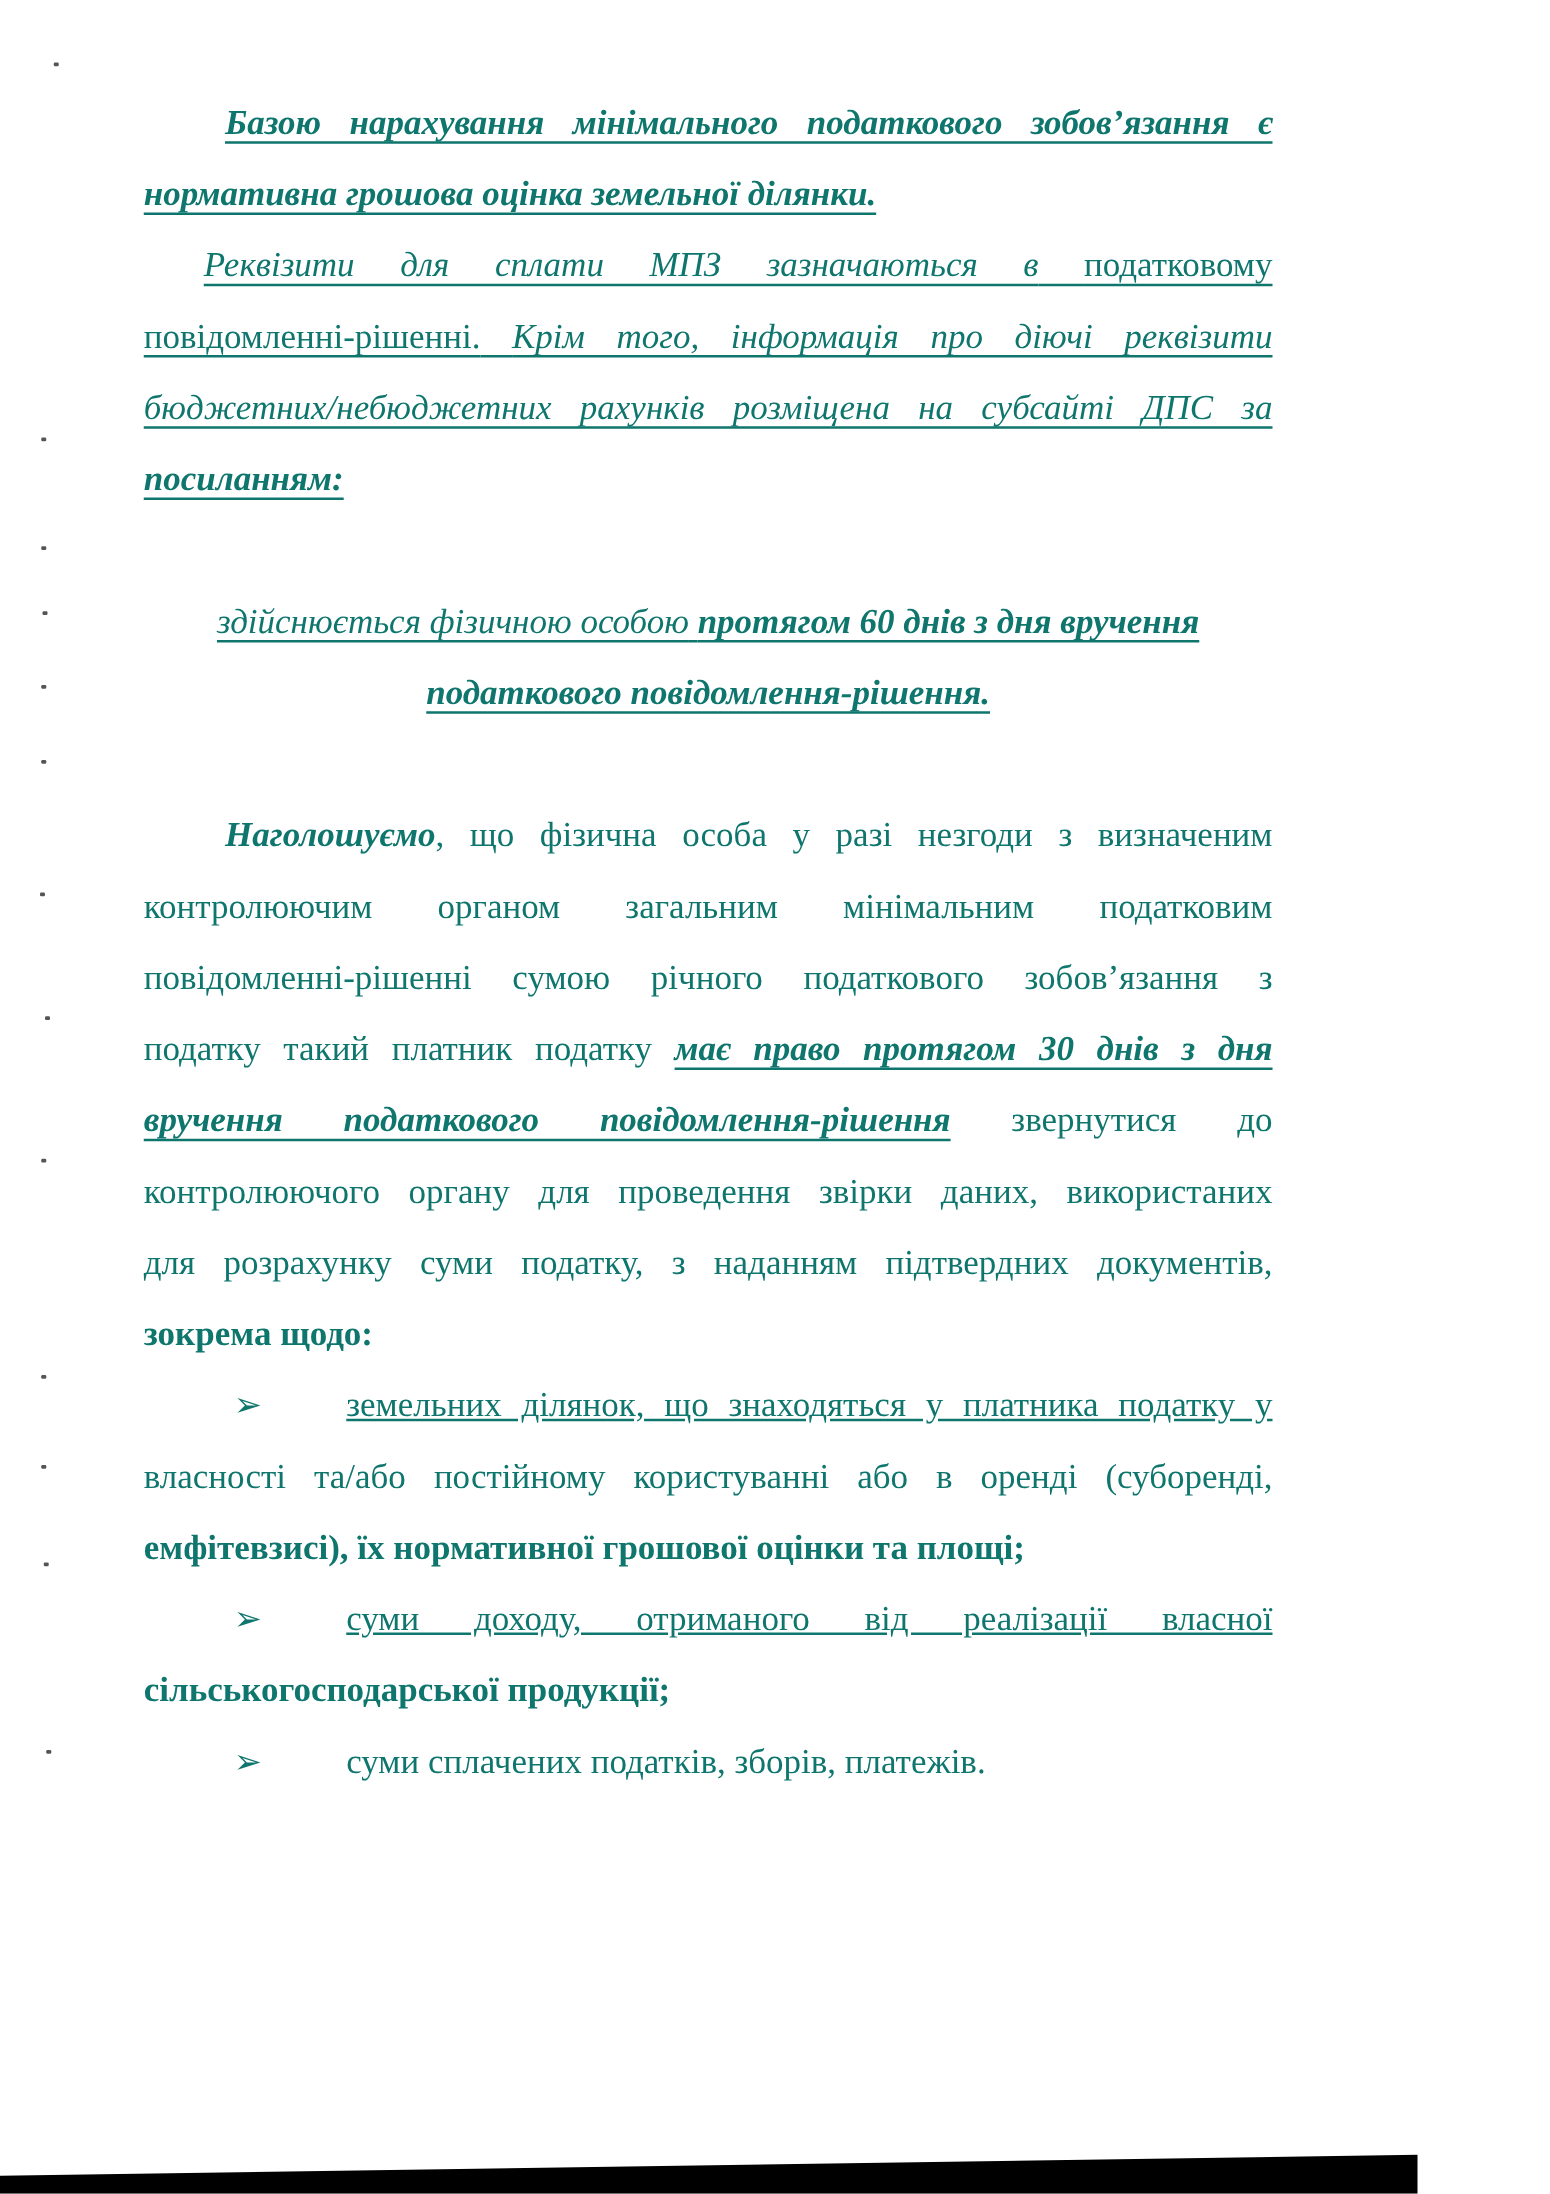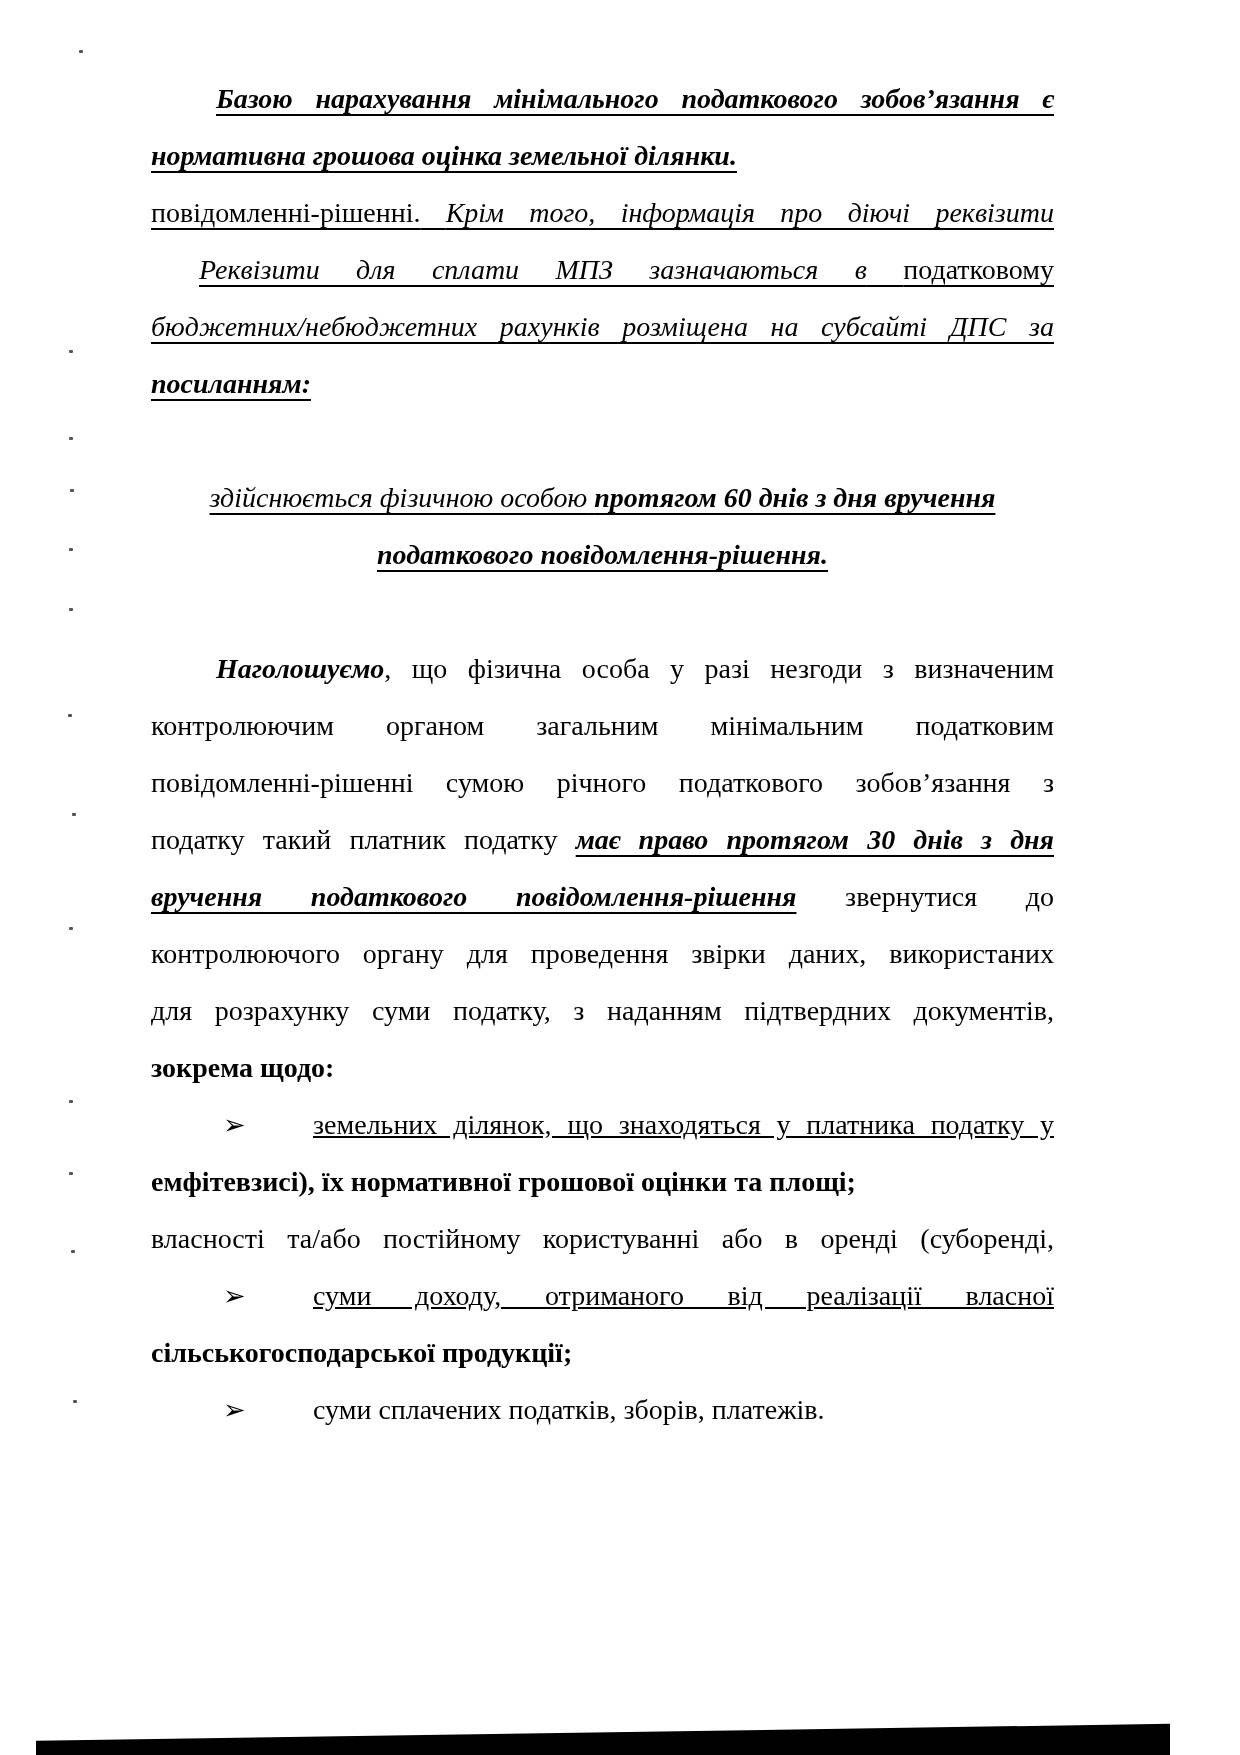--- a/index.html
+++ b/index.html
@@ -2,22 +2,21 @@
 <html><head>
 <meta charset="utf-8">
 <style>
   html,body{margin:0;padding:0;background:#ffffff;}
   #page{
     position:relative;
     width:1134px;height:1755px;
     background:#ffffff;
     overflow:hidden;
     font-family:"Liberation Serif","DejaVu Serif",serif;
-    color:#000000;
-    margin-left:36px;
+    color:#0f766e;
   }
   
   #textcol{
     position:absolute;
     left:115px;top:70px;
     width:903px;
   }
   .row{
     height:57px;
     line-height:57px;
@@ -71,28 +70,28 @@
 
   <div id="textcol">
 
     <div class="row just u bi ind65">
       <span>Базою нарахування мінімального податкового зобов’язання є</span>
     </div>
     <div class="row left u bi">
       <span>нормативна грошова оцінка земельної ділянки.</span>
     </div>
 
+    <div class="row just u it ind48">
+      <span>Реквізити для сплати МПЗ зазначаються в</span>
+      <span class="up">податковому</span>
+    </div>
     <div class="row just u">
       <span class="up">повідомленні-рішенні.</span>
       <span class="it">Крім того, інформація про діючі реквізити</span>
     </div>
-    <div class="row just u it ind48">
-      <span>Реквізити для сплати МПЗ зазначаються в</span>
-      <span class="up">податковому</span>
-    </div>
     <div class="row just u it">
       <span>бюджетних/небюджетних рахунків розміщена на субсайті ДПС за</span>
     </div>
     <div class="row left u it">
       <span>посиланням:</span>
     </div>
 
 
     <div class="row blank"></div>
 
@@ -130,25 +129,25 @@
       <span>для розрахунку суми податку, з наданням підтвердних документів,</span>
     </div>
     <div class="row left">
       <span>зокрема щодо:</span>
     </div>
 
     <div class="row bullet">
       <span class="arrow">➢</span>
       <span class="btxt bjust">земельних ділянок, що знаходяться у платника податку у</span>
     </div>
+    <div class="row just">
+      <span>власності та/або постійному користуванні або в оренді (суборенді,</span>
+    </div>
     <div class="row left">
       <span>емфітевзисі), їх нормативної грошової оцінки та площі;</span>
-    </div>
-    <div class="row just">
-      <span>власності та/або постійному користуванні або в оренді (суборенді,</span>
     </div>
 
     <div class="row bullet">
       <span class="arrow">➢</span>
       <span class="btxt bjust">суми доходу, отриманого від реалізації власної</span>
     </div>
     <div class="row left">
       <span>сільськогосподарської продукції;</span>
     </div>
 

